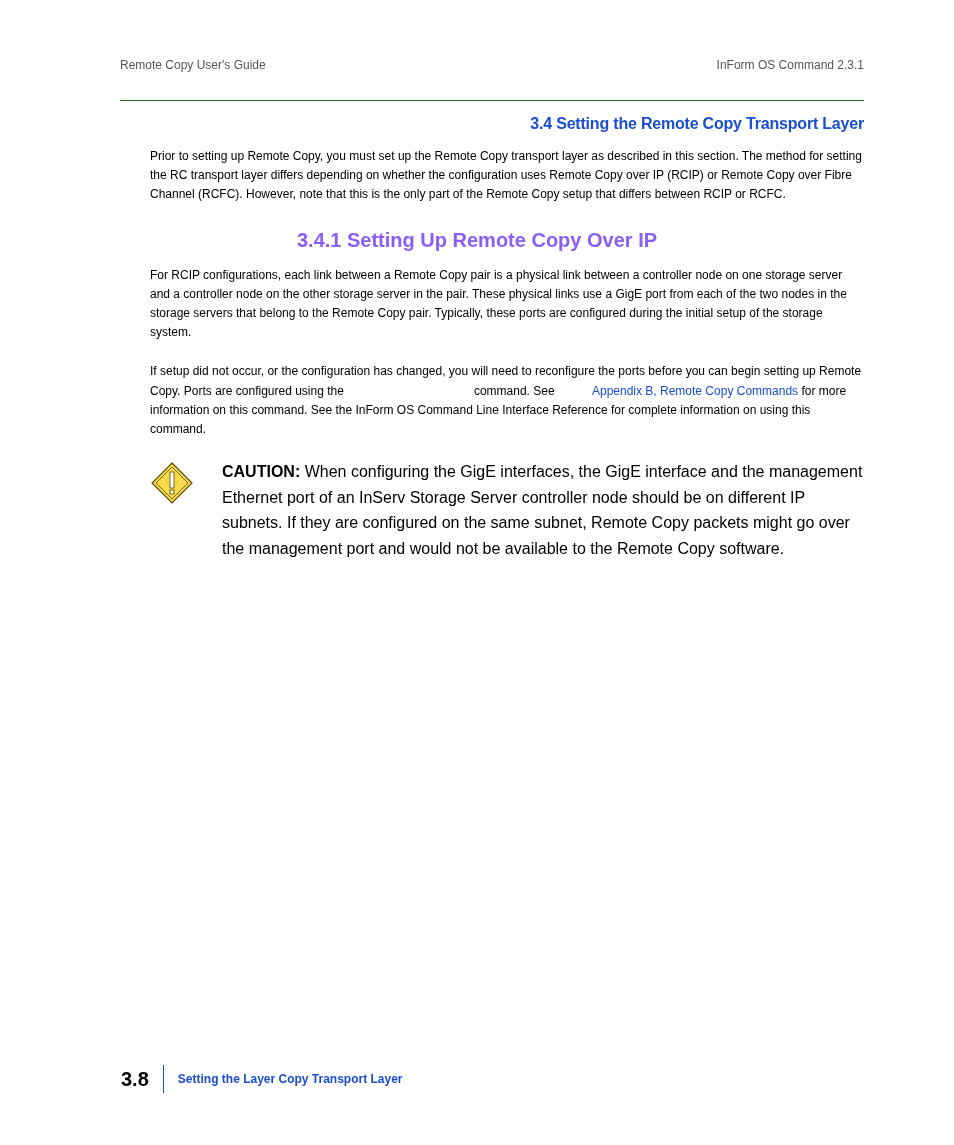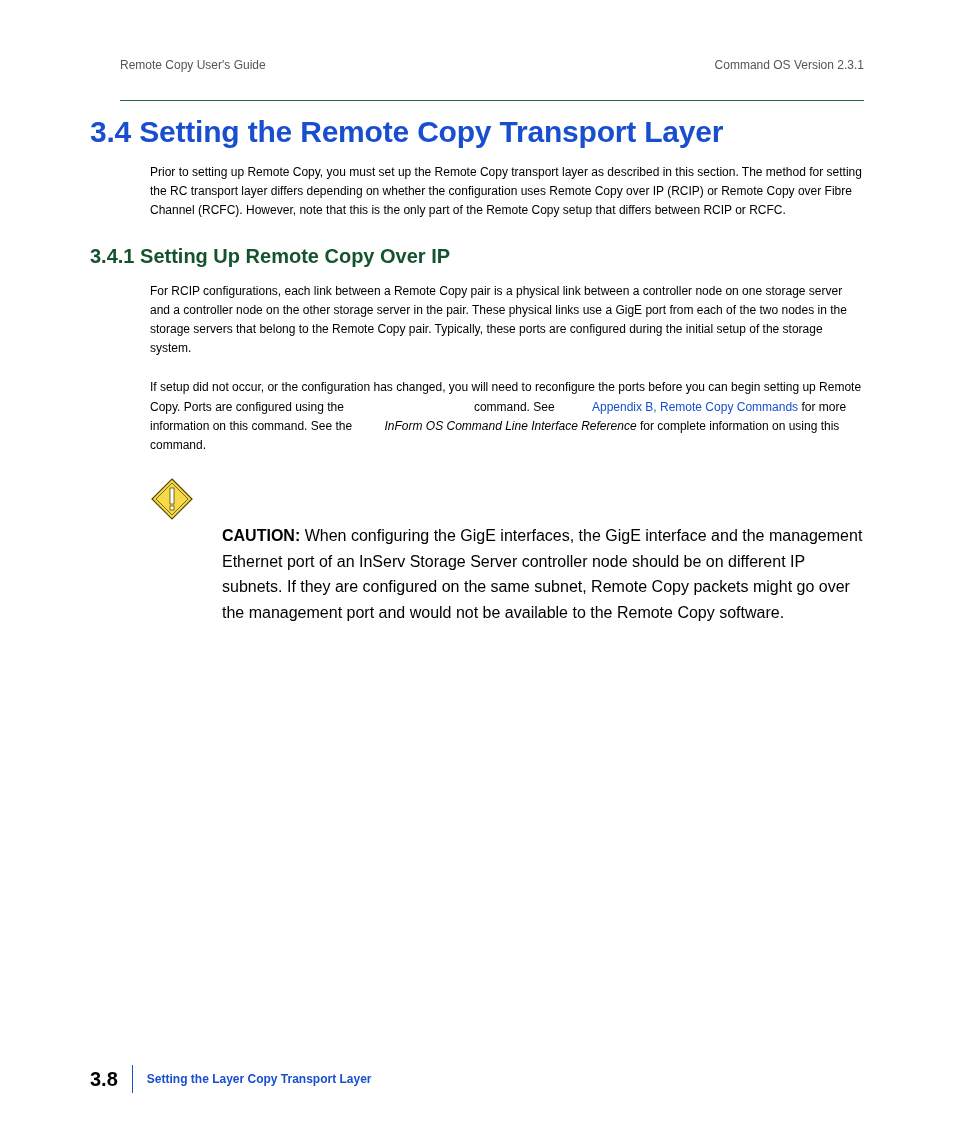--- a/index.html
+++ b/index.html
@@ -26,100 +26,100 @@
     font-size: 12px;
     color: #555;
     margin: 0 0 28px 30px;
     align-items: center;
   }
   .rule {
     border-top: 1px solid #2a6b3c;
     margin: 0 0 14px 30px;
   }
   h1.section-title {
-    font-size: 30px;
+    font-size: 16px;
     font-weight: 700;
     color: #184ecf;
     margin: 0 0 14px 0;
     letter-spacing: -0.2px;
+    text-align: right;
   }
   .body-text {
     font-size: 12px;
     line-height: 1.6;
     margin: 0 0 20px 60px;
     color: #000;
   }
   h2.subsection-title {
     font-size: 20px;
     font-weight: 700;
-    color: #14532d;
+    color: #8b5cf6;
     margin: 24px 0 14px 0;
+    text-align: center;
   }
   .link {
     color: #184ecf;
     margin-left: 34px;
   }
   .link-italic {
     color: #184ecf;
   }
   .ref-italic {
-    font-style: italic;
-    margin-left: 29px;
   }
   .caution-row {
     display: flex;
     align-items: flex-start;
     margin: 14px 0 0 60px;
     gap: 28px;
   }
   .caution-icon {
     flex: 0 0 auto;
     margin-top: 2px;
   }
   .caution-text {
     font-size: 16px;
     line-height: 1.6;
     color: #000;
-    margin-top: 48px;
   }
   .caution-label {
     font-weight: 700;
   }
   .footer {
     position: absolute;
     left: 90px;
     bottom: 52px;
     display: flex;
     align-items: center;
     gap: 14px;
   }
   .page-number {
     font-size: 20px;
     font-weight: 700;
     color: #000;
+    margin-left: 31px;
   }
   .footer-divider {
     width: 1px;
     height: 28px;
     background: #184ecf;
   }
   .footer-title {
     font-size: 12px;
     font-weight: 700;
     color: #184ecf;
   }
 </style>
 </head>
 <body>
 
 <div class="page">
 
   <div class="running-header">
     <span>Remote Copy User's Guide</span>
-    <span>Command OS Version 2.3.1</span>
+    <span>InForm OS Command 2.3.1</span>
   </div>
 
   <div class="rule"></div>
 
   <h1 class="section-title">3.4  Setting the Remote Copy Transport Layer</h1>
 
   <p class="body-text">Prior to setting up Remote Copy, you must set up the Remote Copy transport layer as described in this section. The method for setting the RC transport layer differs depending on whether the configuration uses Remote Copy over IP (RCIP) or Remote Copy over Fibre Channel (RCFC). However, note that this is the only part of the Remote Copy setup that differs between RCIP or RCFC.</p>
 
   <h2 class="subsection-title">3.4.1 Setting Up Remote Copy Over IP</h2>
 

